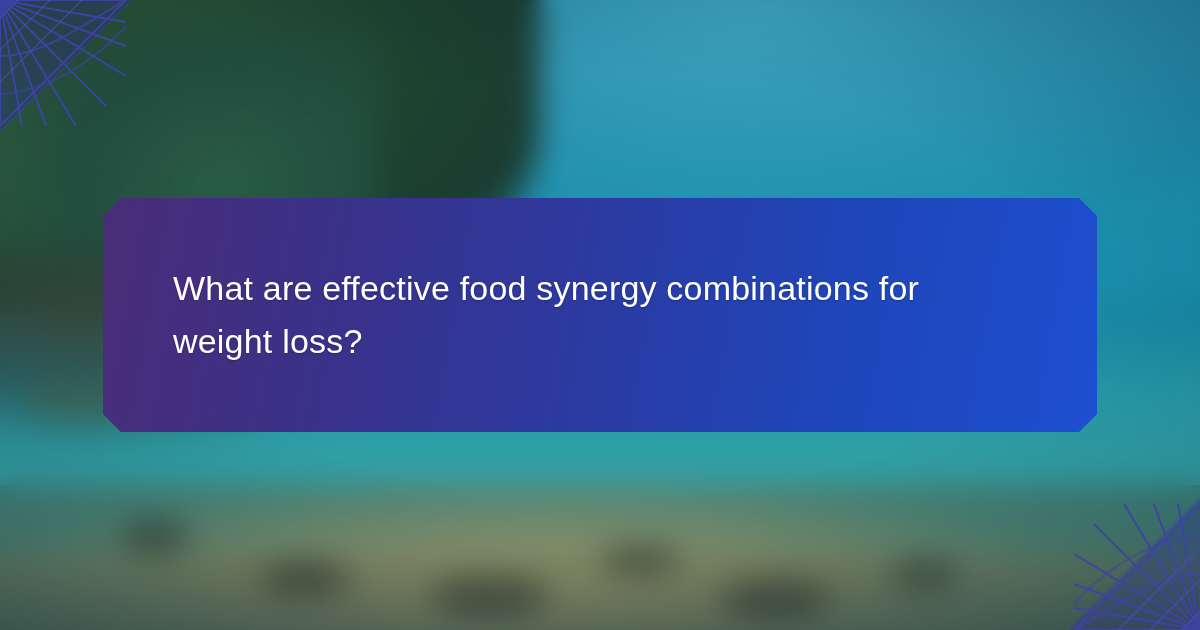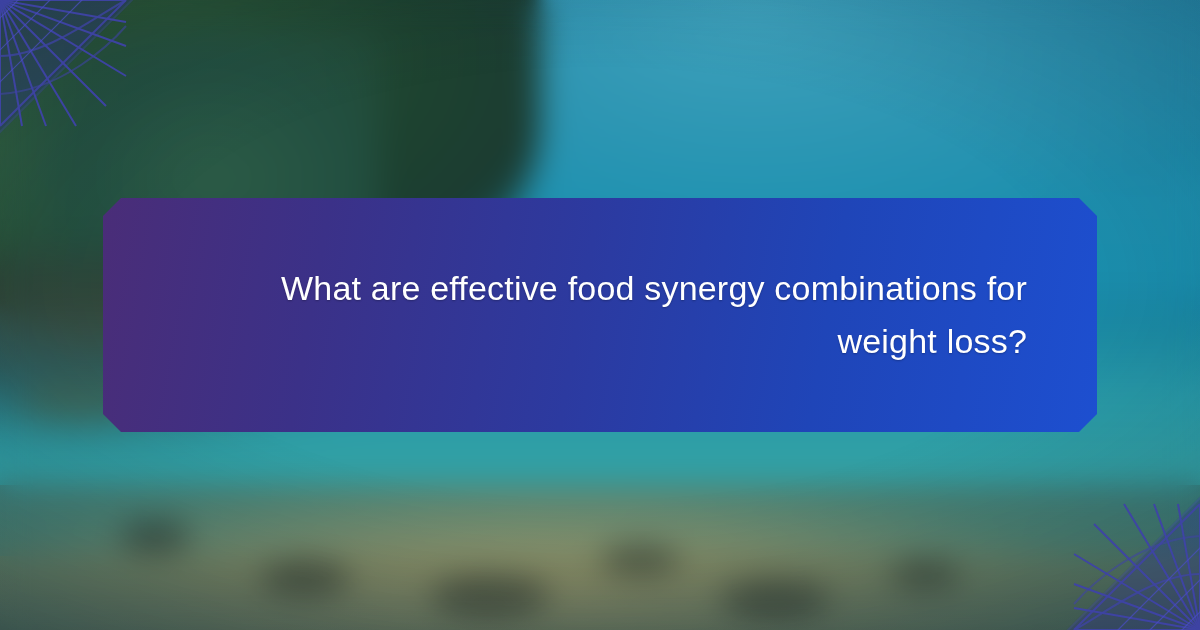--- a/index.html
+++ b/index.html
@@ -146,21 +146,21 @@
       18px 100%, 0 calc(100% - 18px)
     );
     box-shadow: 0 10px 40px rgba(0,0,0,0.35);
   }
   .card-title {
     position: absolute;
     inset: 0;
     display: flex;
     align-items: center;
     justify-content: center;
-    text-align: right;
+    text-align: left;
     color: #ffffff;
     font-size: 34px;
     line-height: 1.55;
     font-weight: 400;
     letter-spacing: 0.2px;
     padding: 0 70px;
     box-sizing: border-box;
     text-shadow: 0 1px 2px rgba(0,0,0,0.25);
   }
 </style>

